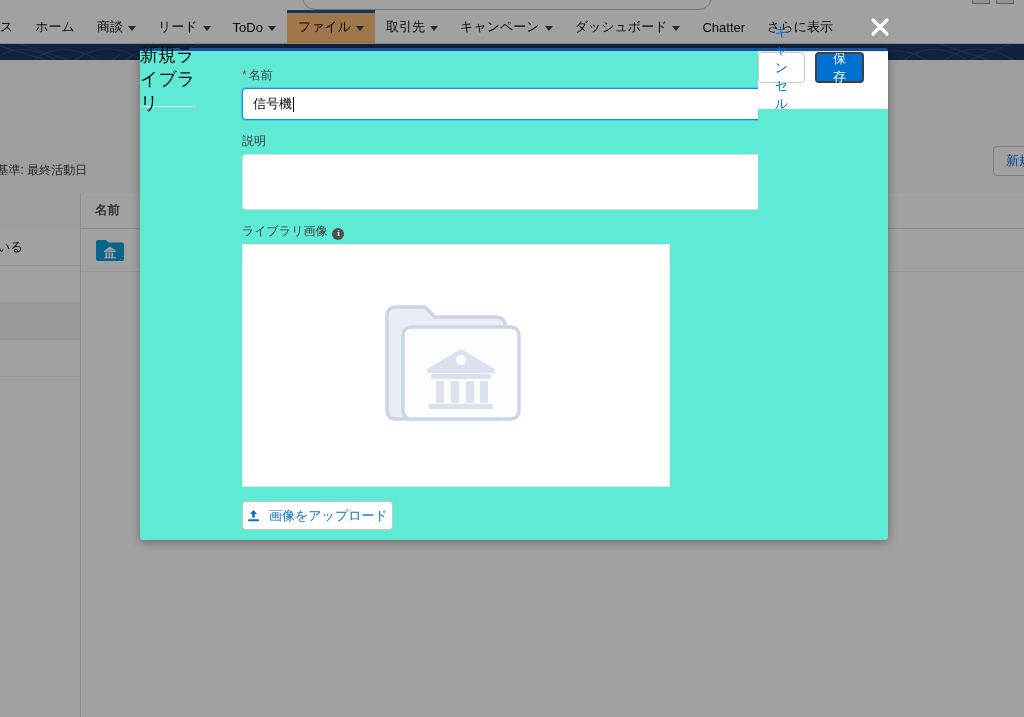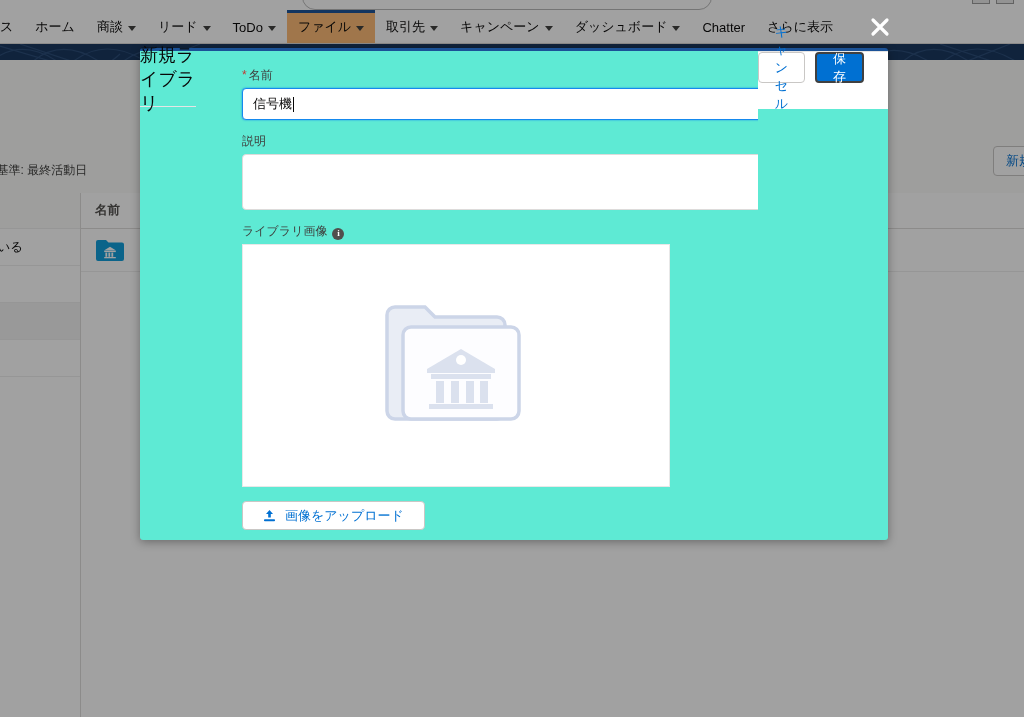--- a/index.html
+++ b/index.html
@@ -188,21 +188,21 @@
     font-family: "Liberation Serif", serif;
   }
   .image-well {
     width: 428px; height: 243px;
     border: 1px solid #e8e8e8; background: #fff;
     display: flex; align-items: center; justify-content: center;
   }
   .upload-btn {
     margin-top: 14px;
     display: inline-flex; align-items: center; gap: 9px;
-    height: 29px; padding: 0 20px;
+    height: 29px; padding: 0 4px;
     border: 1px solid #c9c7c5; border-radius: 4px;
     background: #fff; color: #0070d2; font-size: 13px;
   }
   .modal-footer {
     flex: 0 0 58px; height: 58px;
     border-top: 1px solid #e5e5e5;
     display: flex; justify-content: flex-end;
     padding-right: 24px; gap: 10px;
     background: #fff;
   }

